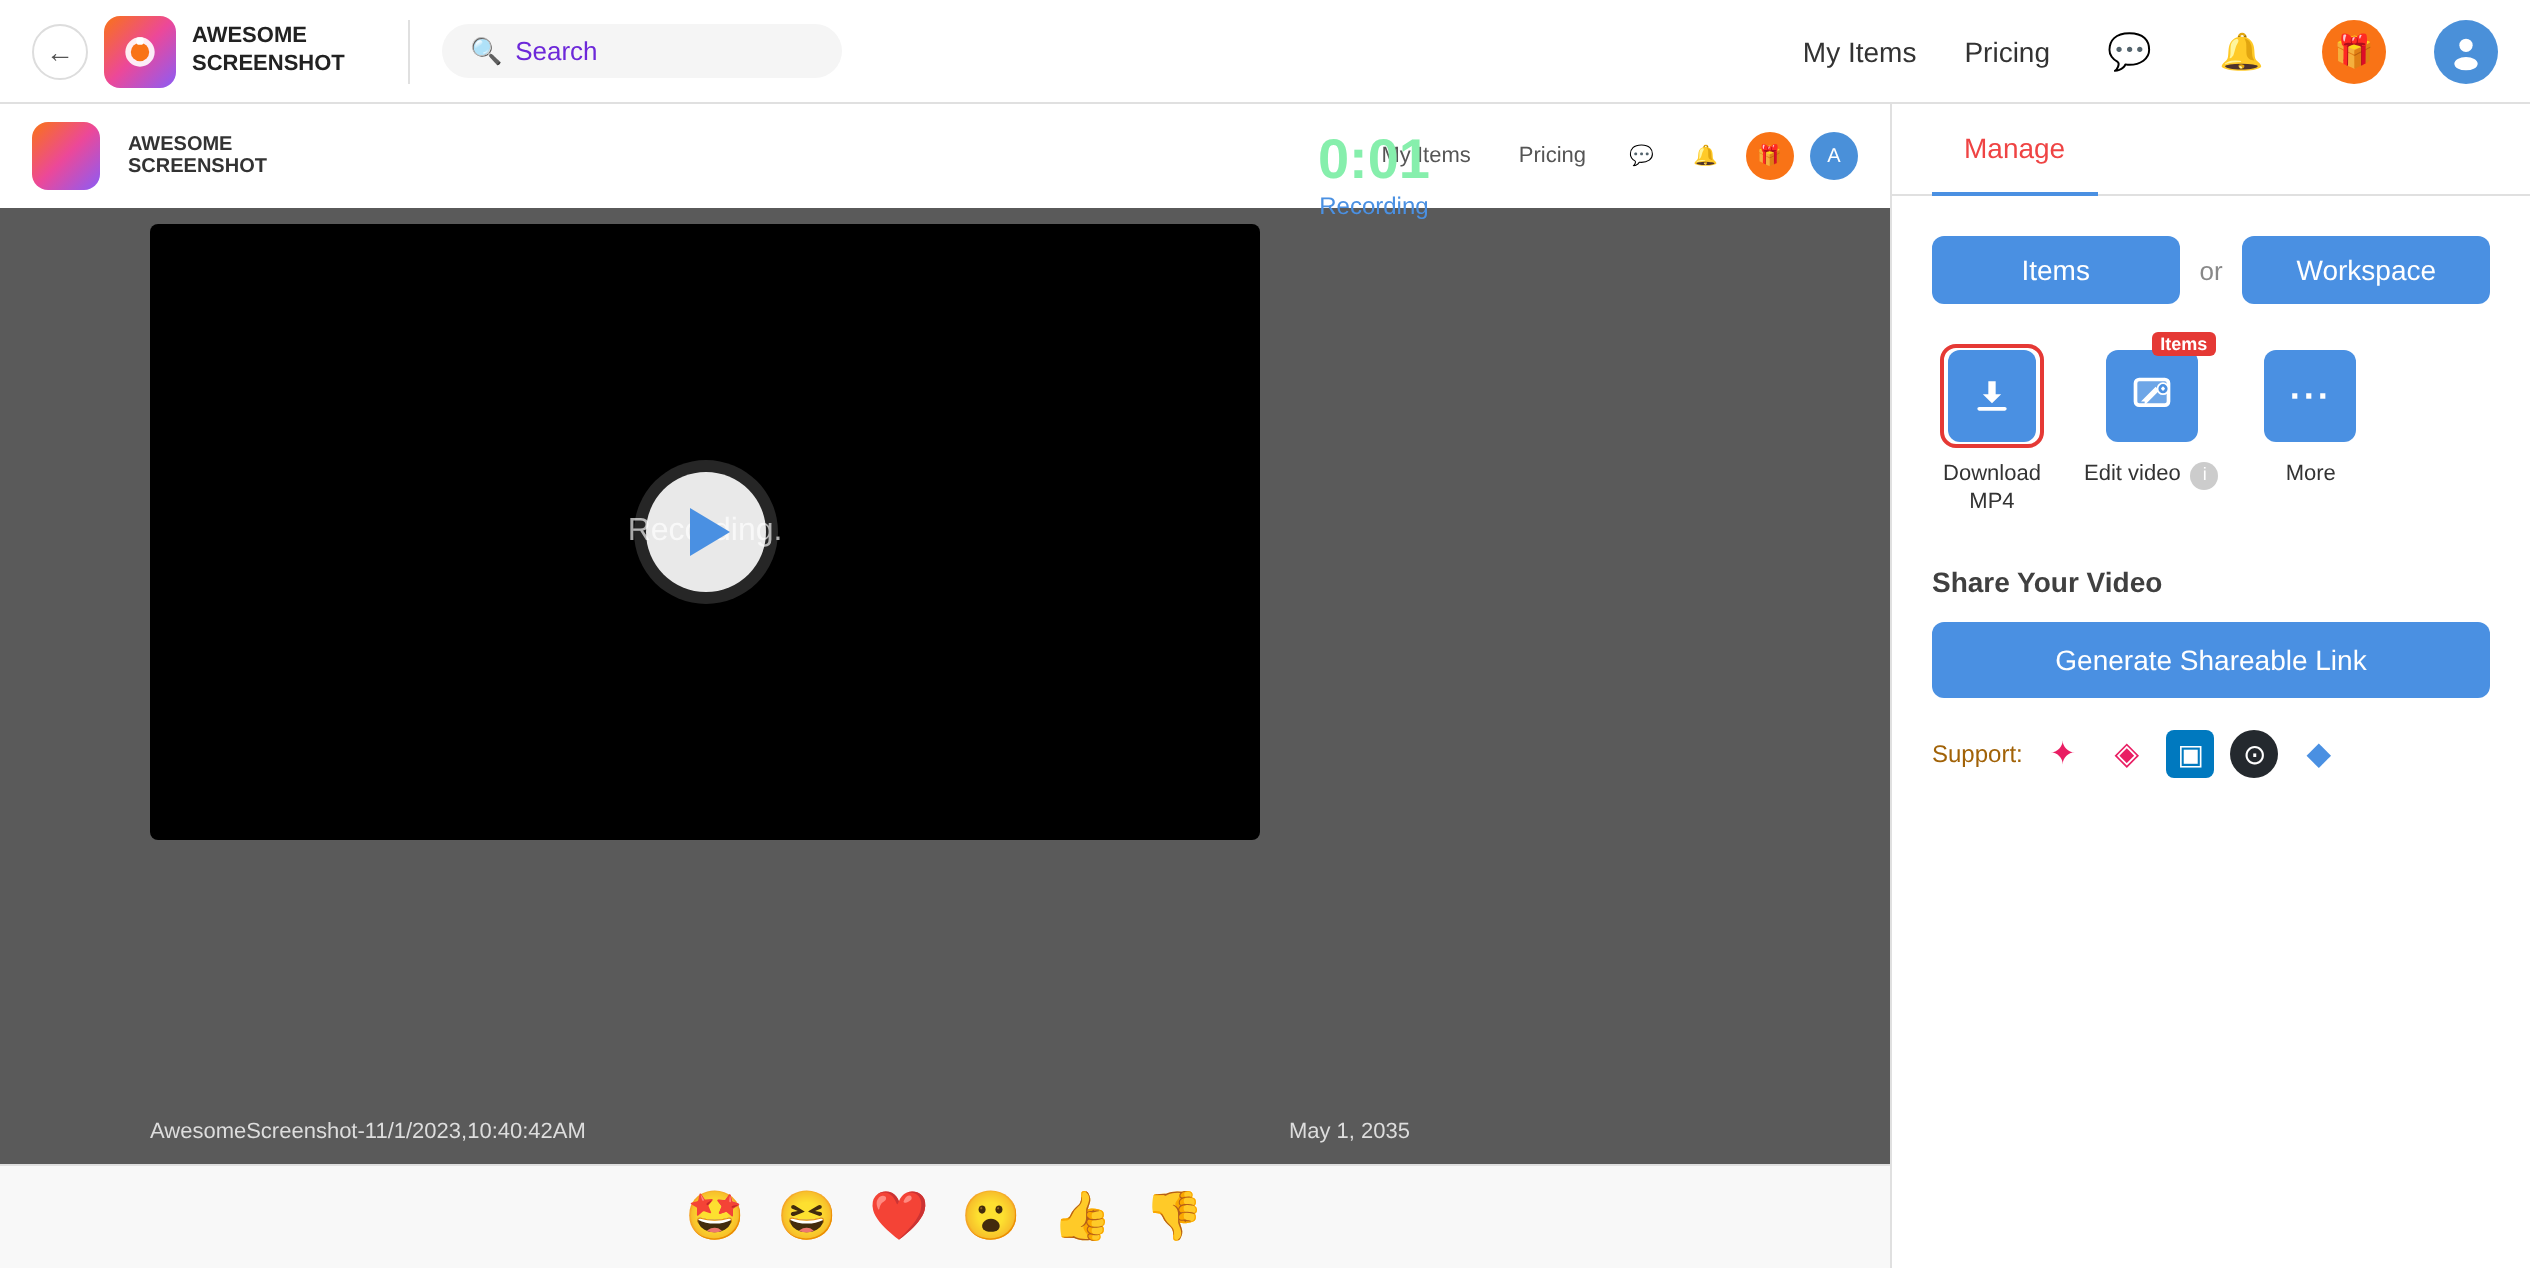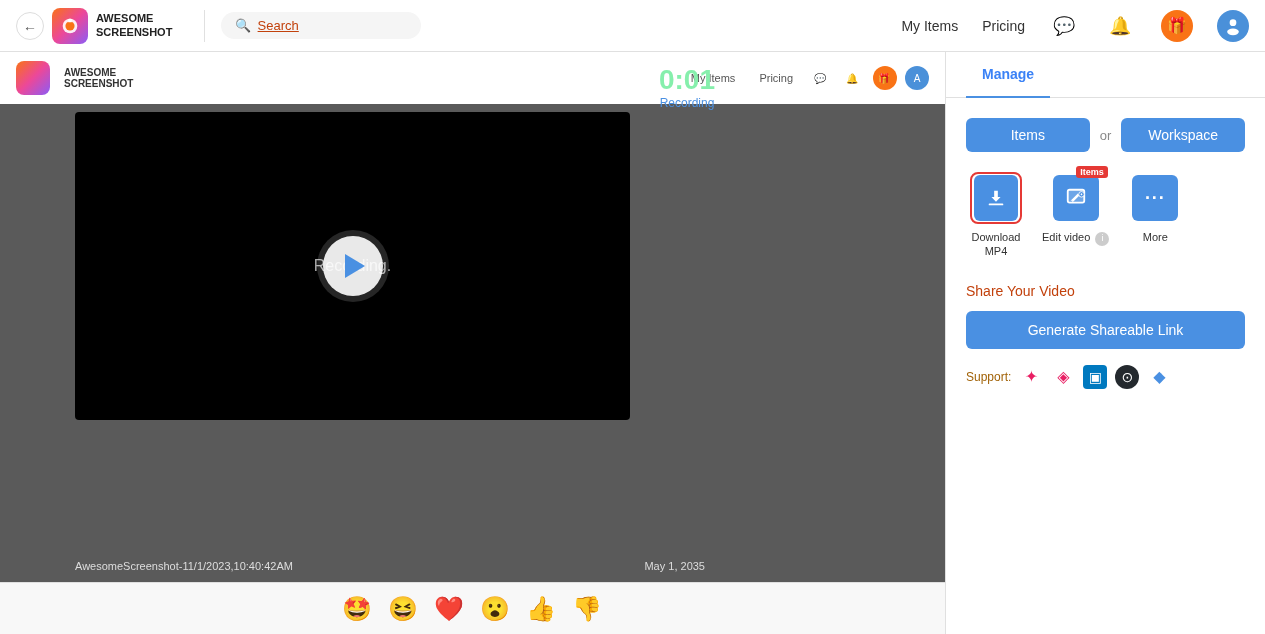--- a/index.html
+++ b/index.html
@@ -139,21 +139,21 @@
       width: 320px; background: #fff; border-left: 1px solid #e0e0e0;
       display: flex; flex-direction: column; flex-shrink: 0;
     }
     .tabs-row {
       display: flex; border-bottom: 1px solid #e0e0e0; padding: 0 20px;
     }
     .tab-item {
       padding: 14px 16px; font-size: 14px; color: #888; cursor: pointer;
       border-bottom: 2px solid transparent; margin-bottom: -1px;
     }
-    .tab-item.active { color: #3b82f6; border-bottom-color: #4a90e2; font-weight: 700; }
+    .tab-item.active { color: #ef4444; border-bottom-color: #4a90e2; font-weight: 400; }
 
     .panel-content { padding: 20px; flex: 1; overflow-y: auto; }
 
     .save-label {
       font-size: 13px; color: #555; margin-bottom: 14px;
     }
     .move-buttons {
       display: flex; align-items: center; gap: 10px; margin-bottom: 20px;
     }
     .move-btn {
@@ -194,21 +194,21 @@
       padding: 1px 4px; border-radius: 3px;
     }
     .info-icon {
       display: inline-flex; width: 14px; height: 14px; border-radius: 50%;
       background: #ccc; color: #fff; font-size: 9px;
       align-items: center; justify-content: center; margin-left: 2px;
     }
 
     .share-section {}
     .share-title {
-      font-size: 14px; font-weight: 400; color: #c2410c; margin-bottom: 12px;
+      font-size: 14px; font-weight: 700; color: #404040; margin-bottom: 12px;
     }
     .generate-btn {
       width: 100%; padding: 11px; background: #4a90e2; color: #fff;
       border: none; border-radius: 6px; font-size: 14px; cursor: pointer;
       font-weight: 500; margin-bottom: 16px;
     }
     .support-row {
       display: flex; align-items: center; gap: 8px;
     }
     .support-label { font-size: 12px; color: #a16207; }
@@ -234,21 +234,21 @@
       </svg>
     </div>
     <div class="nav-logo-text">
       <span class="brand1">AWESOME</span>
       <span class="brand2">SCREENSHOT</span>
     </div>
   </div>
   <div class="nav-divider"></div>
   <div class="nav-search">
     <span>🔍</span>
-    <span style="color:#c2410c;font-size:13px;text-decoration:underline;">Search</span>
+    <span style="color:#6d28d9;font-size:13px;">Search</span>
   </div>
   <div class="nav-spacer"></div>
   <div class="nav-links">
     <a class="nav-link">My Items</a>
     <a class="nav-link">Pricing</a>
     <button class="nav-icon-btn" style="font-size:18px;">
       <span>💬</span>
     </button>
     <button class="nav-icon-btn" style="font-size:18px;">
       <span>🔔</span>

